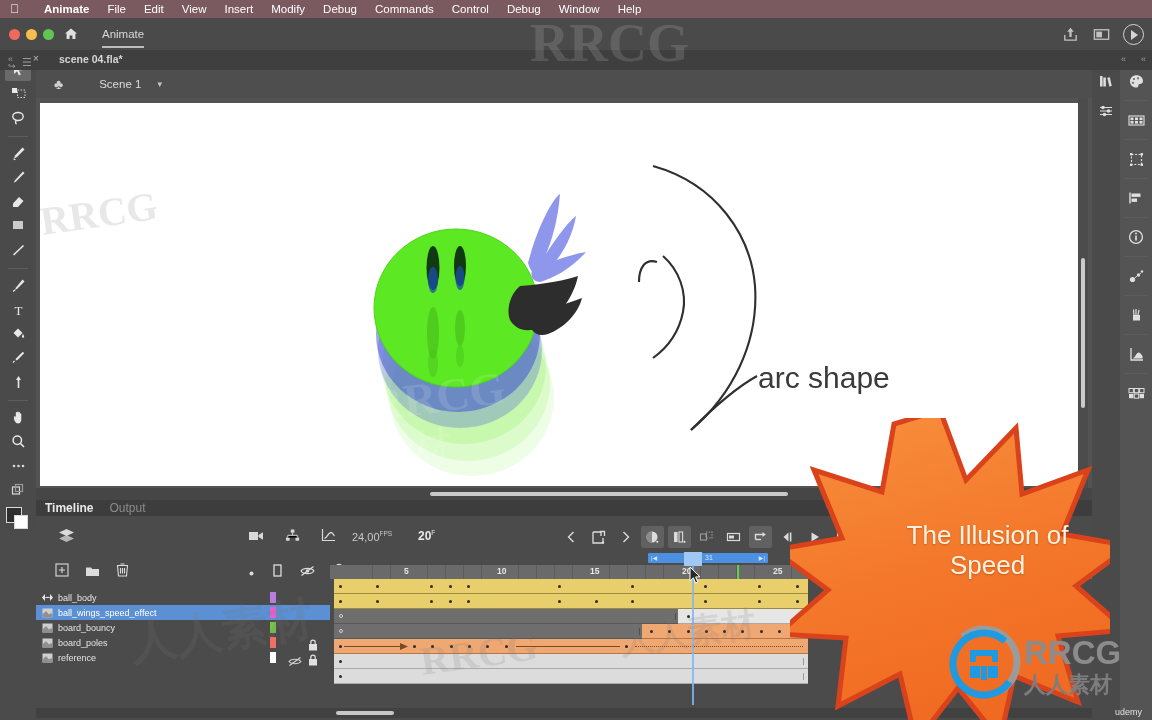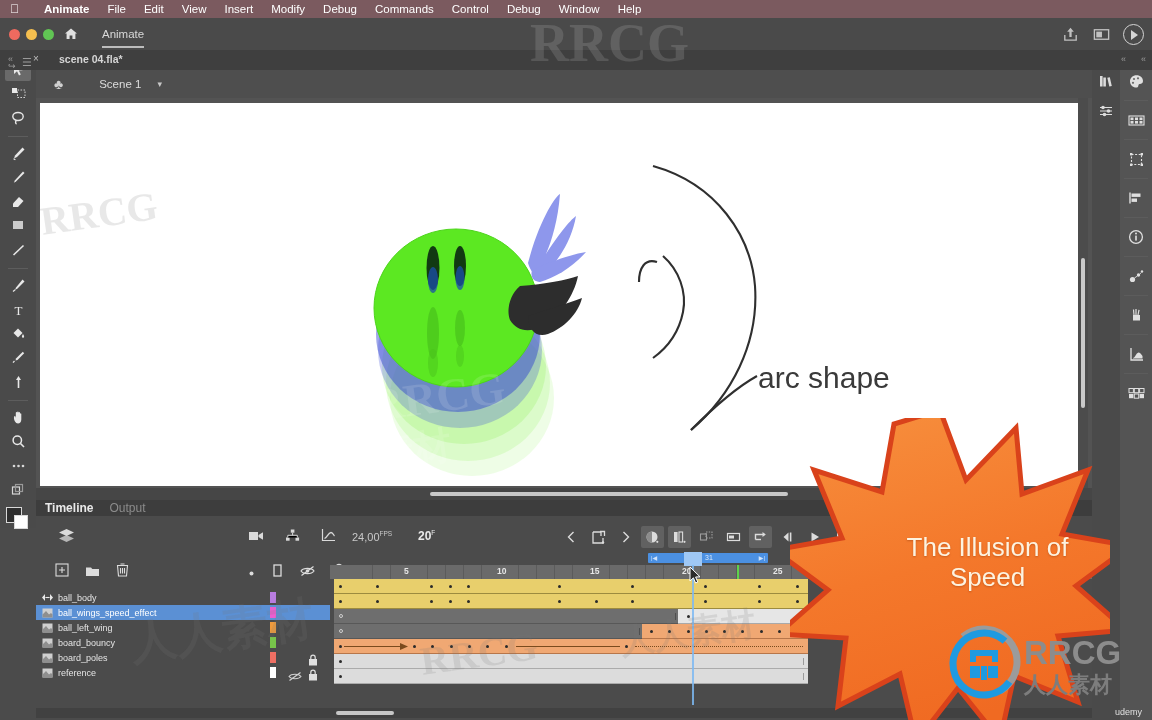--- a/index.html
+++ b/index.html
@@ -161,21 +161,21 @@
   #tl-hscroll { position:absolute; left:36px; top:708px; width:1056px; height:10px; background:#414141; z-index:16; }
   #tl-hscroll .thumb { position:absolute; left:300px; top:3px; width:58px; height:4px; background:#c7c7c7; border-radius:2px; }
 
   
   .art { position:absolute; }
   #arc-text { position:absolute; left:718px; top:258px; font-size:30px; color:#3a3a3a; font-family:"Liberation Sans", sans-serif; }
 
   
   #starburst { position:absolute; left:790px; top:418px; width:320px; height:302px; z-index:50; pointer-events:none; }
   #burst-text {
-    position:absolute; left:850px; top:532px; width:275px; text-align:center;
+    position:absolute; left:850px; top:520px; width:275px; text-align:center;
     color:#fdf3e0; font-size:26px; line-height:30px; z-index:51; text-shadow:0 1px 2px rgba(120,40,0,.35);
   }
   #rrcg-logo { position:absolute; left:940px; top:622px; width:210px; height:82px; z-index:52; }
   #udemy { position:absolute; right:10px; bottom:3px; color:#efefef; font-size:9px; z-index:53; opacity:.9; }
 
   .wm { position:absolute; color:rgba(255,255,255,0.13); font-weight:bold; pointer-events:none; z-index:45;
         font-family:"Liberation Serif", serif; }
   .wm-dark { color:rgba(120,120,120,0.17); }
   .wm-cn { font-family:"DejaVu Sans", sans-serif; }
 </style>
@@ -660,30 +660,20 @@
     </div>
     <div class="layer-row sel">
       <span class="layer-ico">
         <svg width="11" height="10" viewBox="0 0 11 10">
             <rect x="0.5" y="0.5" width="10" height="9" fill="#cfcfcf"></rect>
             <path d="M0.5 6.5 L4 3 L7 6.5 L9 5 L10.5 6.5 L10.5 9.5 L0.5 9.5Z" fill="#8f8f8f"></path>
           </svg>
       </span>
       <span class="layer-name">ball_wings_speed_effect</span>
       <span class="layer-color" style="background:#ea5fd0"></span>
-    </div>
-    <div class="layer-row">
-      <span class="layer-ico">
-        <svg width="11" height="10" viewBox="0 0 11 10">
-            <rect x="0.5" y="0.5" width="10" height="9" fill="#cfcfcf"></rect>
-            <path d="M0.5 6.5 L4 3 L7 6.5 L9 5 L10.5 6.5 L10.5 9.5 L0.5 9.5Z" fill="#8f8f8f"></path>
-          </svg>
-      </span>
-      <span class="layer-name">ball_left_wing</span>
-      <span class="layer-color" style="background:#ef9a3c"></span>
     </div>
     <div class="layer-row">
       <span class="layer-ico">
         <svg width="11" height="10" viewBox="0 0 11 10">
             <rect x="0.5" y="0.5" width="10" height="9" fill="#cfcfcf"></rect>
             <path d="M0.5 6.5 L4 3 L7 6.5 L9 5 L10.5 6.5 L10.5 9.5 L0.5 9.5Z" fill="#8f8f8f"></path>
           </svg>
       </span>
       <span class="layer-name">board_bouncy</span>
       <span class="layer-color" style="background:#77c44a"></span>

